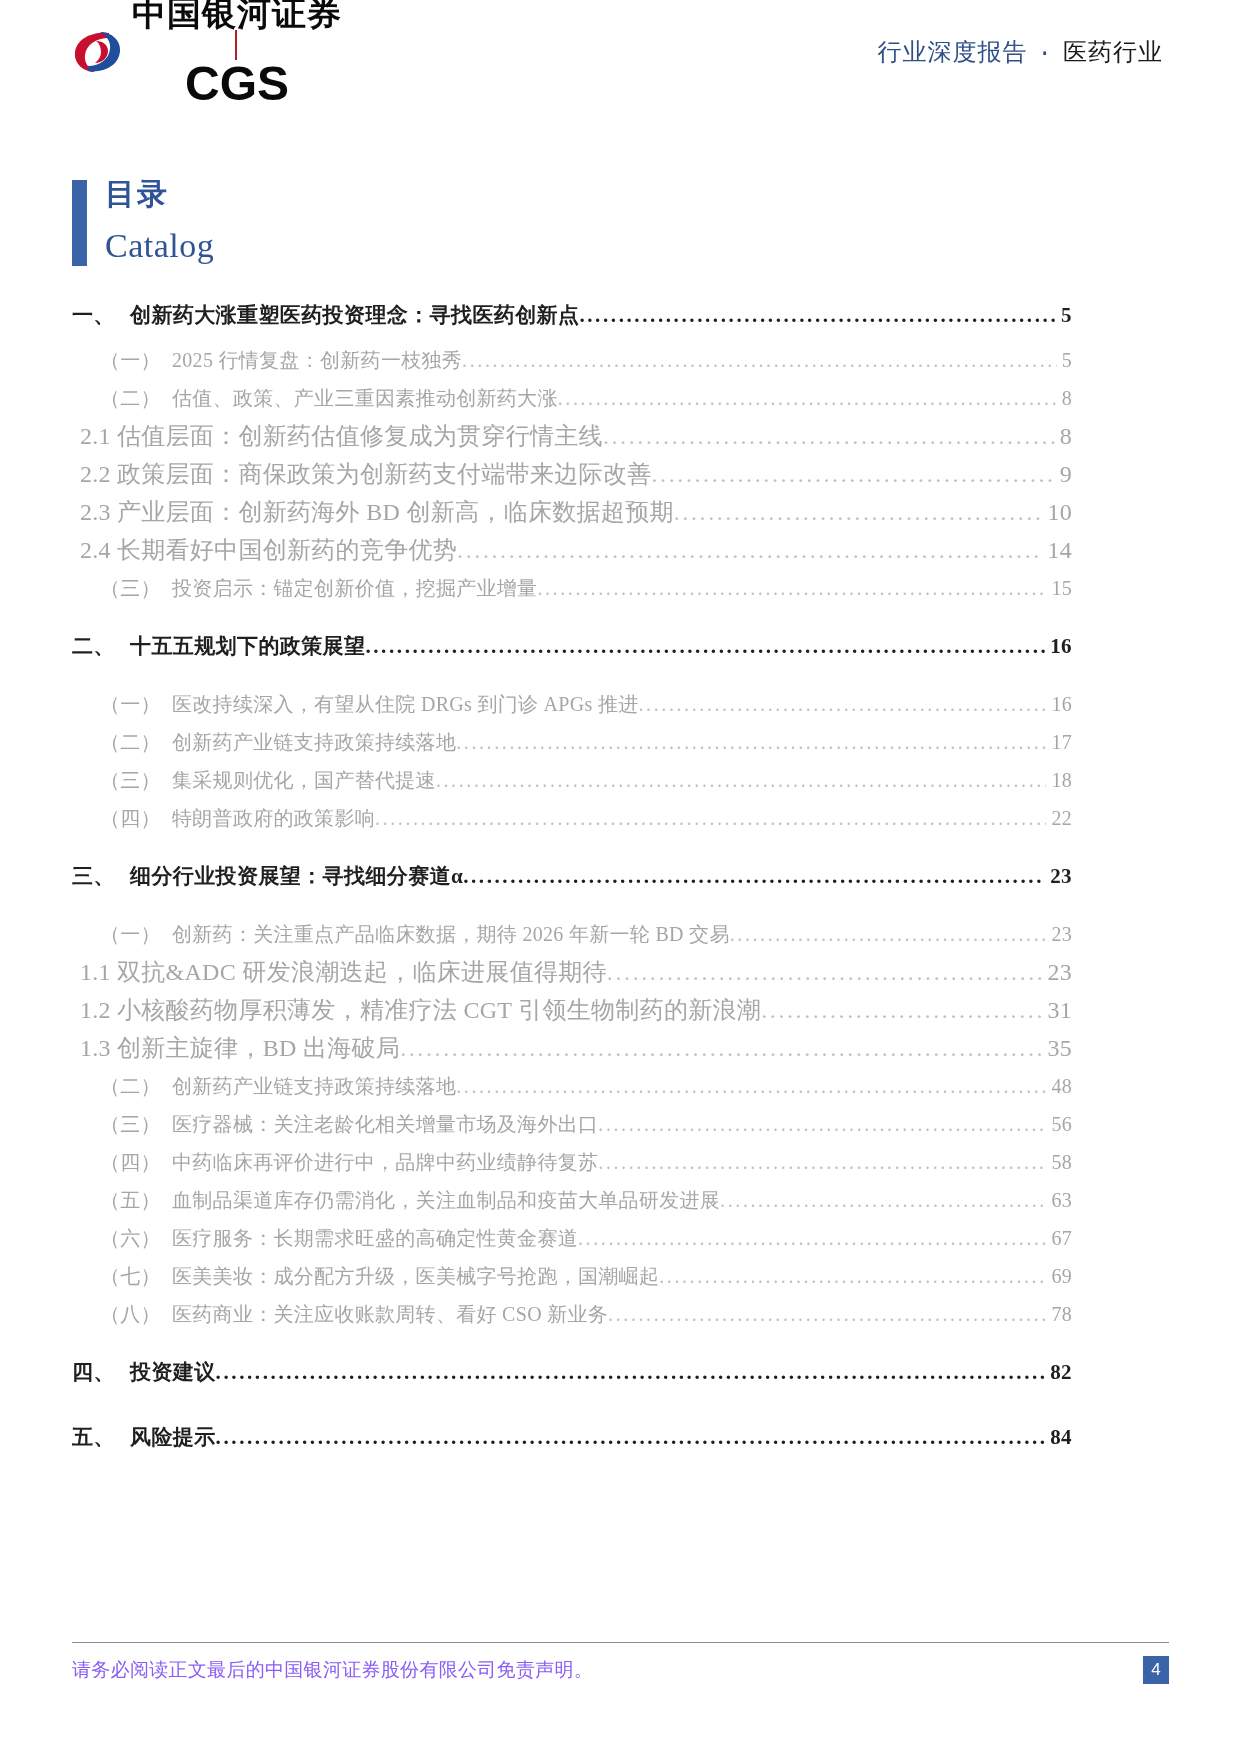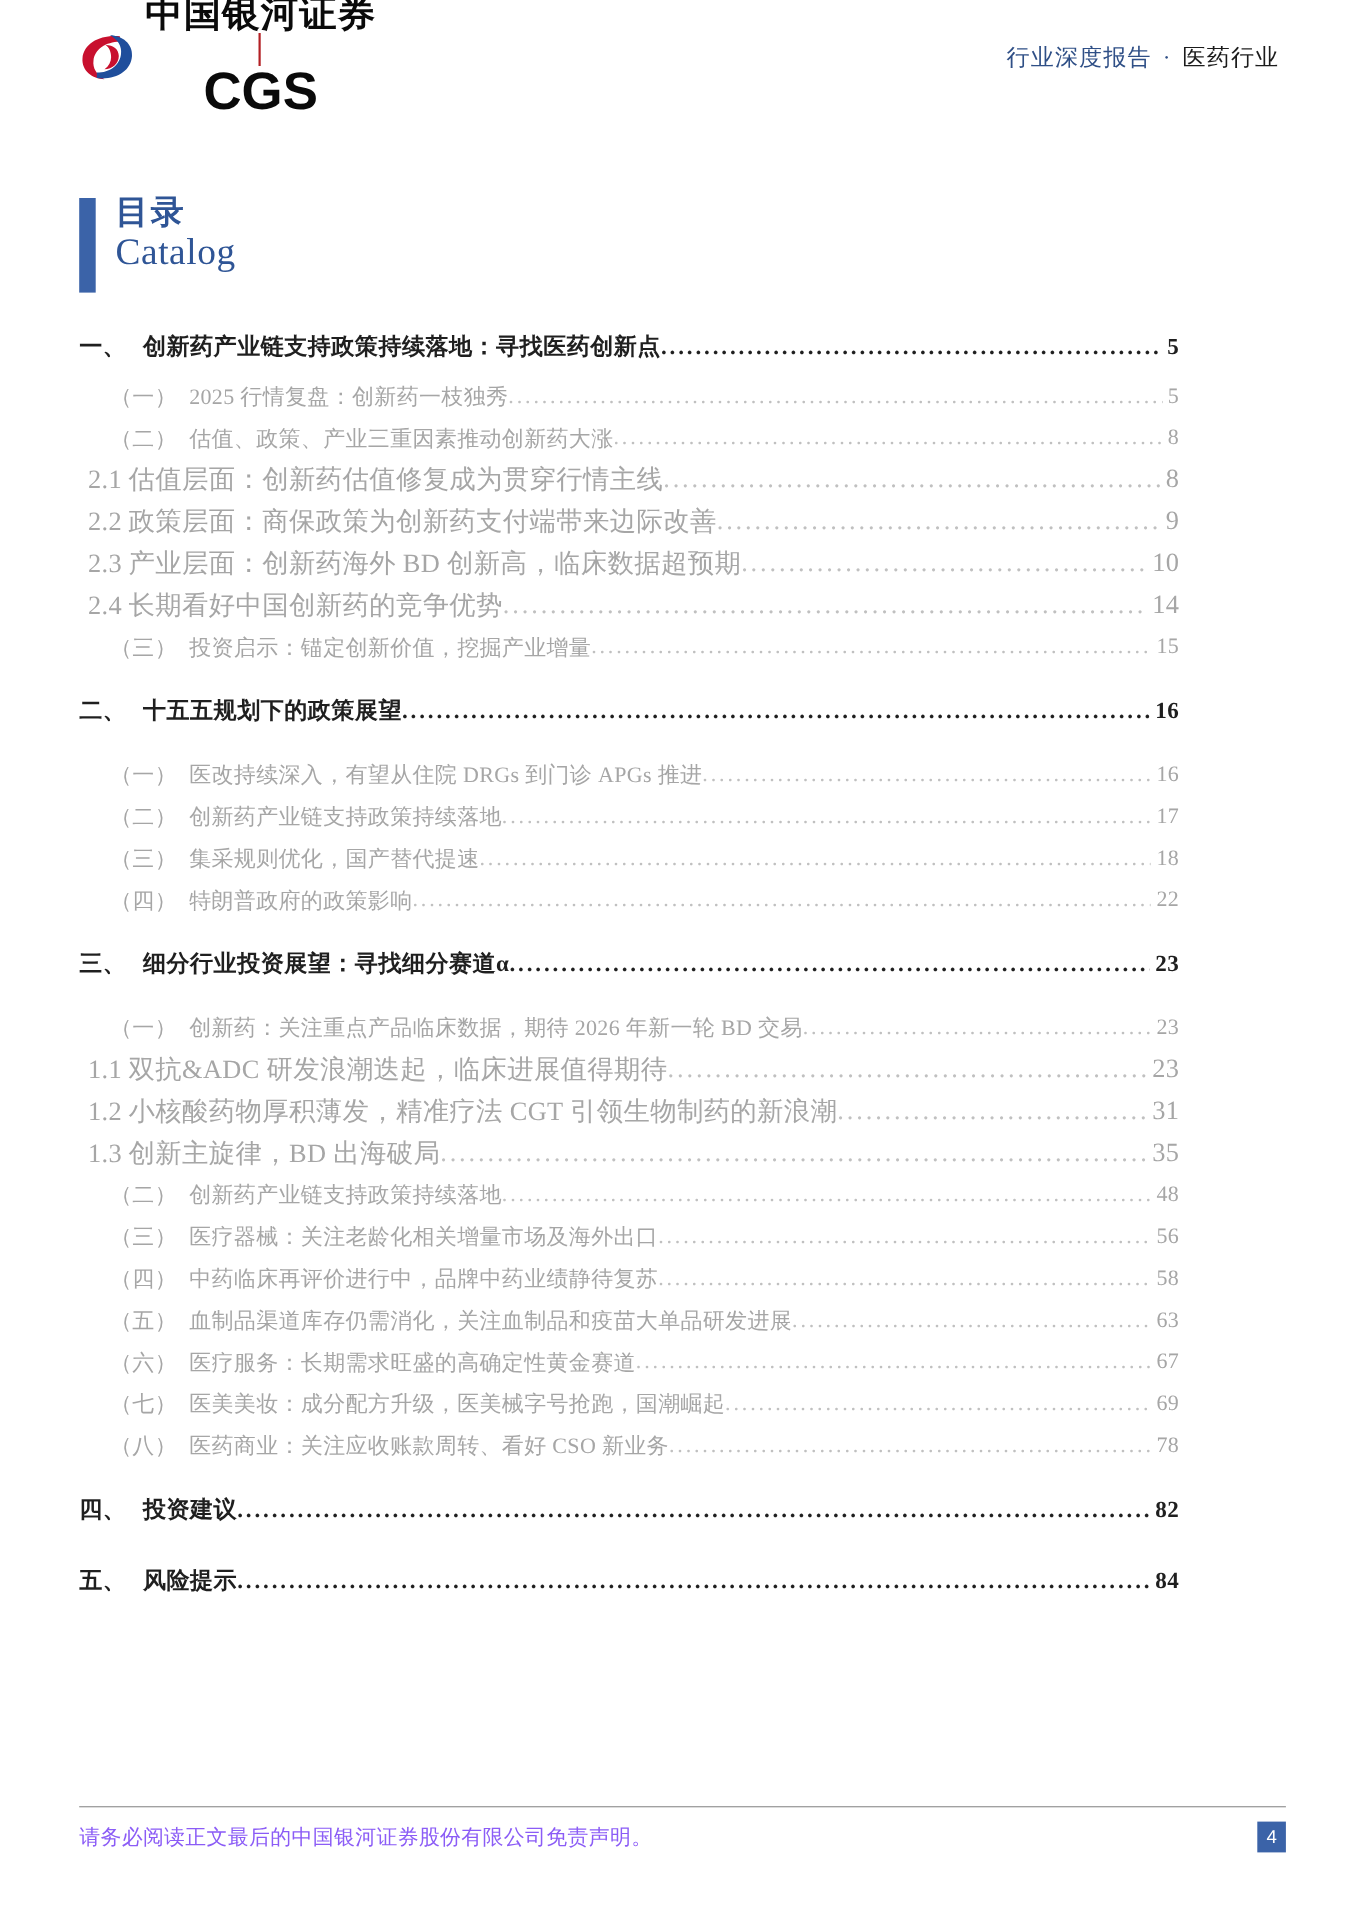--- a/index.html
+++ b/index.html
@@ -66,22 +66,22 @@
     margin: 0 7px 0 5px;
   }
   .brand-name .cgs {
     font-family: "Liberation Sans", sans-serif;
     font-weight: bold;
     font-size: 48px;
     letter-spacing: 0px;
   }
 
   .header-right {
-    font-family: Liberation Serif, serif;
-    font-size: 21px;
+    font-family: Liberation Mono, monospace;
+    font-size: 24px;
     color: #2f4f86;
     white-space: nowrap;
     letter-spacing: 1px;
   }
   .header-right .dot { margin: 0 10px; }
   .header-right .industry { color: #1b1b1b; }
 
   
   .catalog-block {
     position: absolute;
@@ -105,21 +105,21 @@
     font-size: 30px;
     color: #2f5596;
     line-height: 1.08;
     letter-spacing: 2px;
   }
   .catalog-en {
     font-family: "Liberation Serif", serif;
     font-size: 34px;
     color: #2f5596;
     line-height: 1.15;
-    margin-top: 0;
+    margin-top: 16px;
     letter-spacing: 0.5px;
   }
 
   
   .toc {
     position: absolute;
     left: 72px;
     top: 289px;
     width: 1000px;
   }
@@ -263,21 +263,21 @@
     <div class="catalog-titles">
       <div class="catalog-cn">目录</div>
       <div class="catalog-en">Catalog</div>
     </div>
   </div>
 
   <div class="toc" id="toc-root">
       <div class="toc-row lvl1">
         <span class="toc-label">
           <span class="num">一、</span>
-          <span>创新药产业链支持政策持续落地：寻找医药创新点</span>
+          <span>创新药大涨重塑医药投资理念：寻找医药创新点</span>
         </span>
         <span class="toc-leader">...................................................................................................................................................................................</span>
         <span class="toc-page">5</span>
       </div>
       <div class="toc-row lvl2">
         <span class="toc-label">
           <span class="num">（一）</span>
           <span>2025 行情复盘：创新药一枝独秀</span>
         </span>
         <span class="toc-leader">...................................................................................................................................................................................</span>

